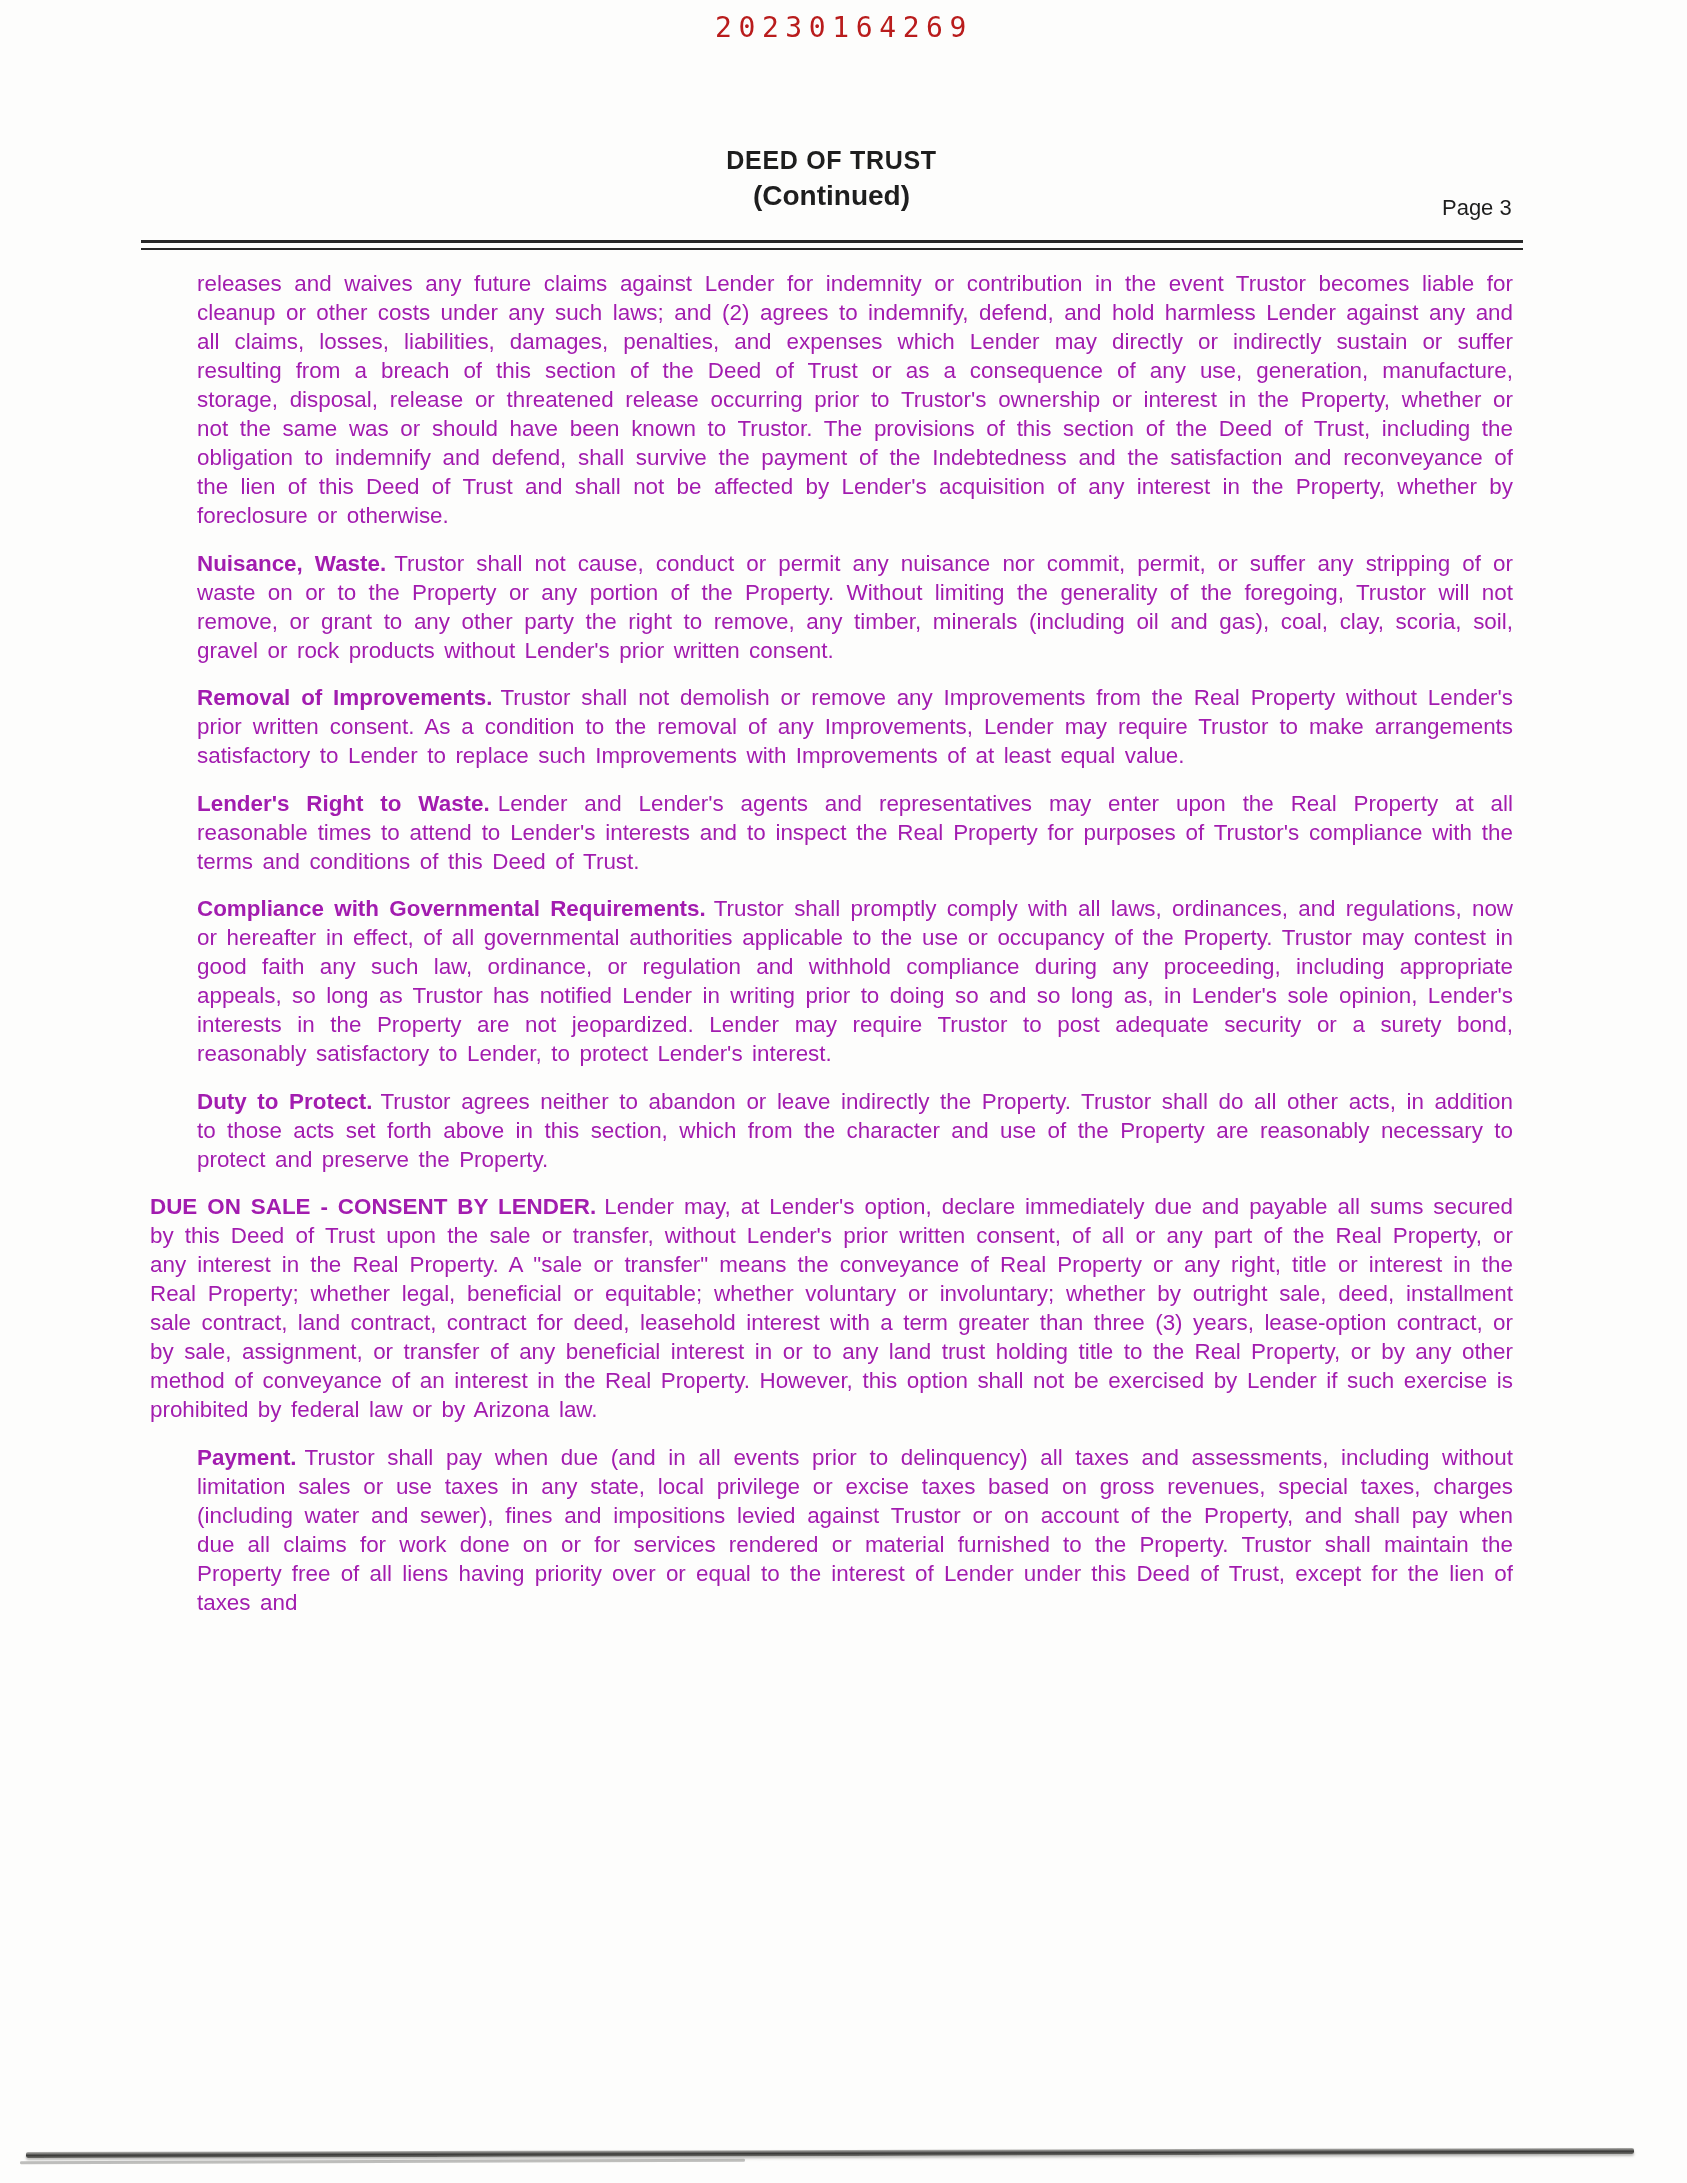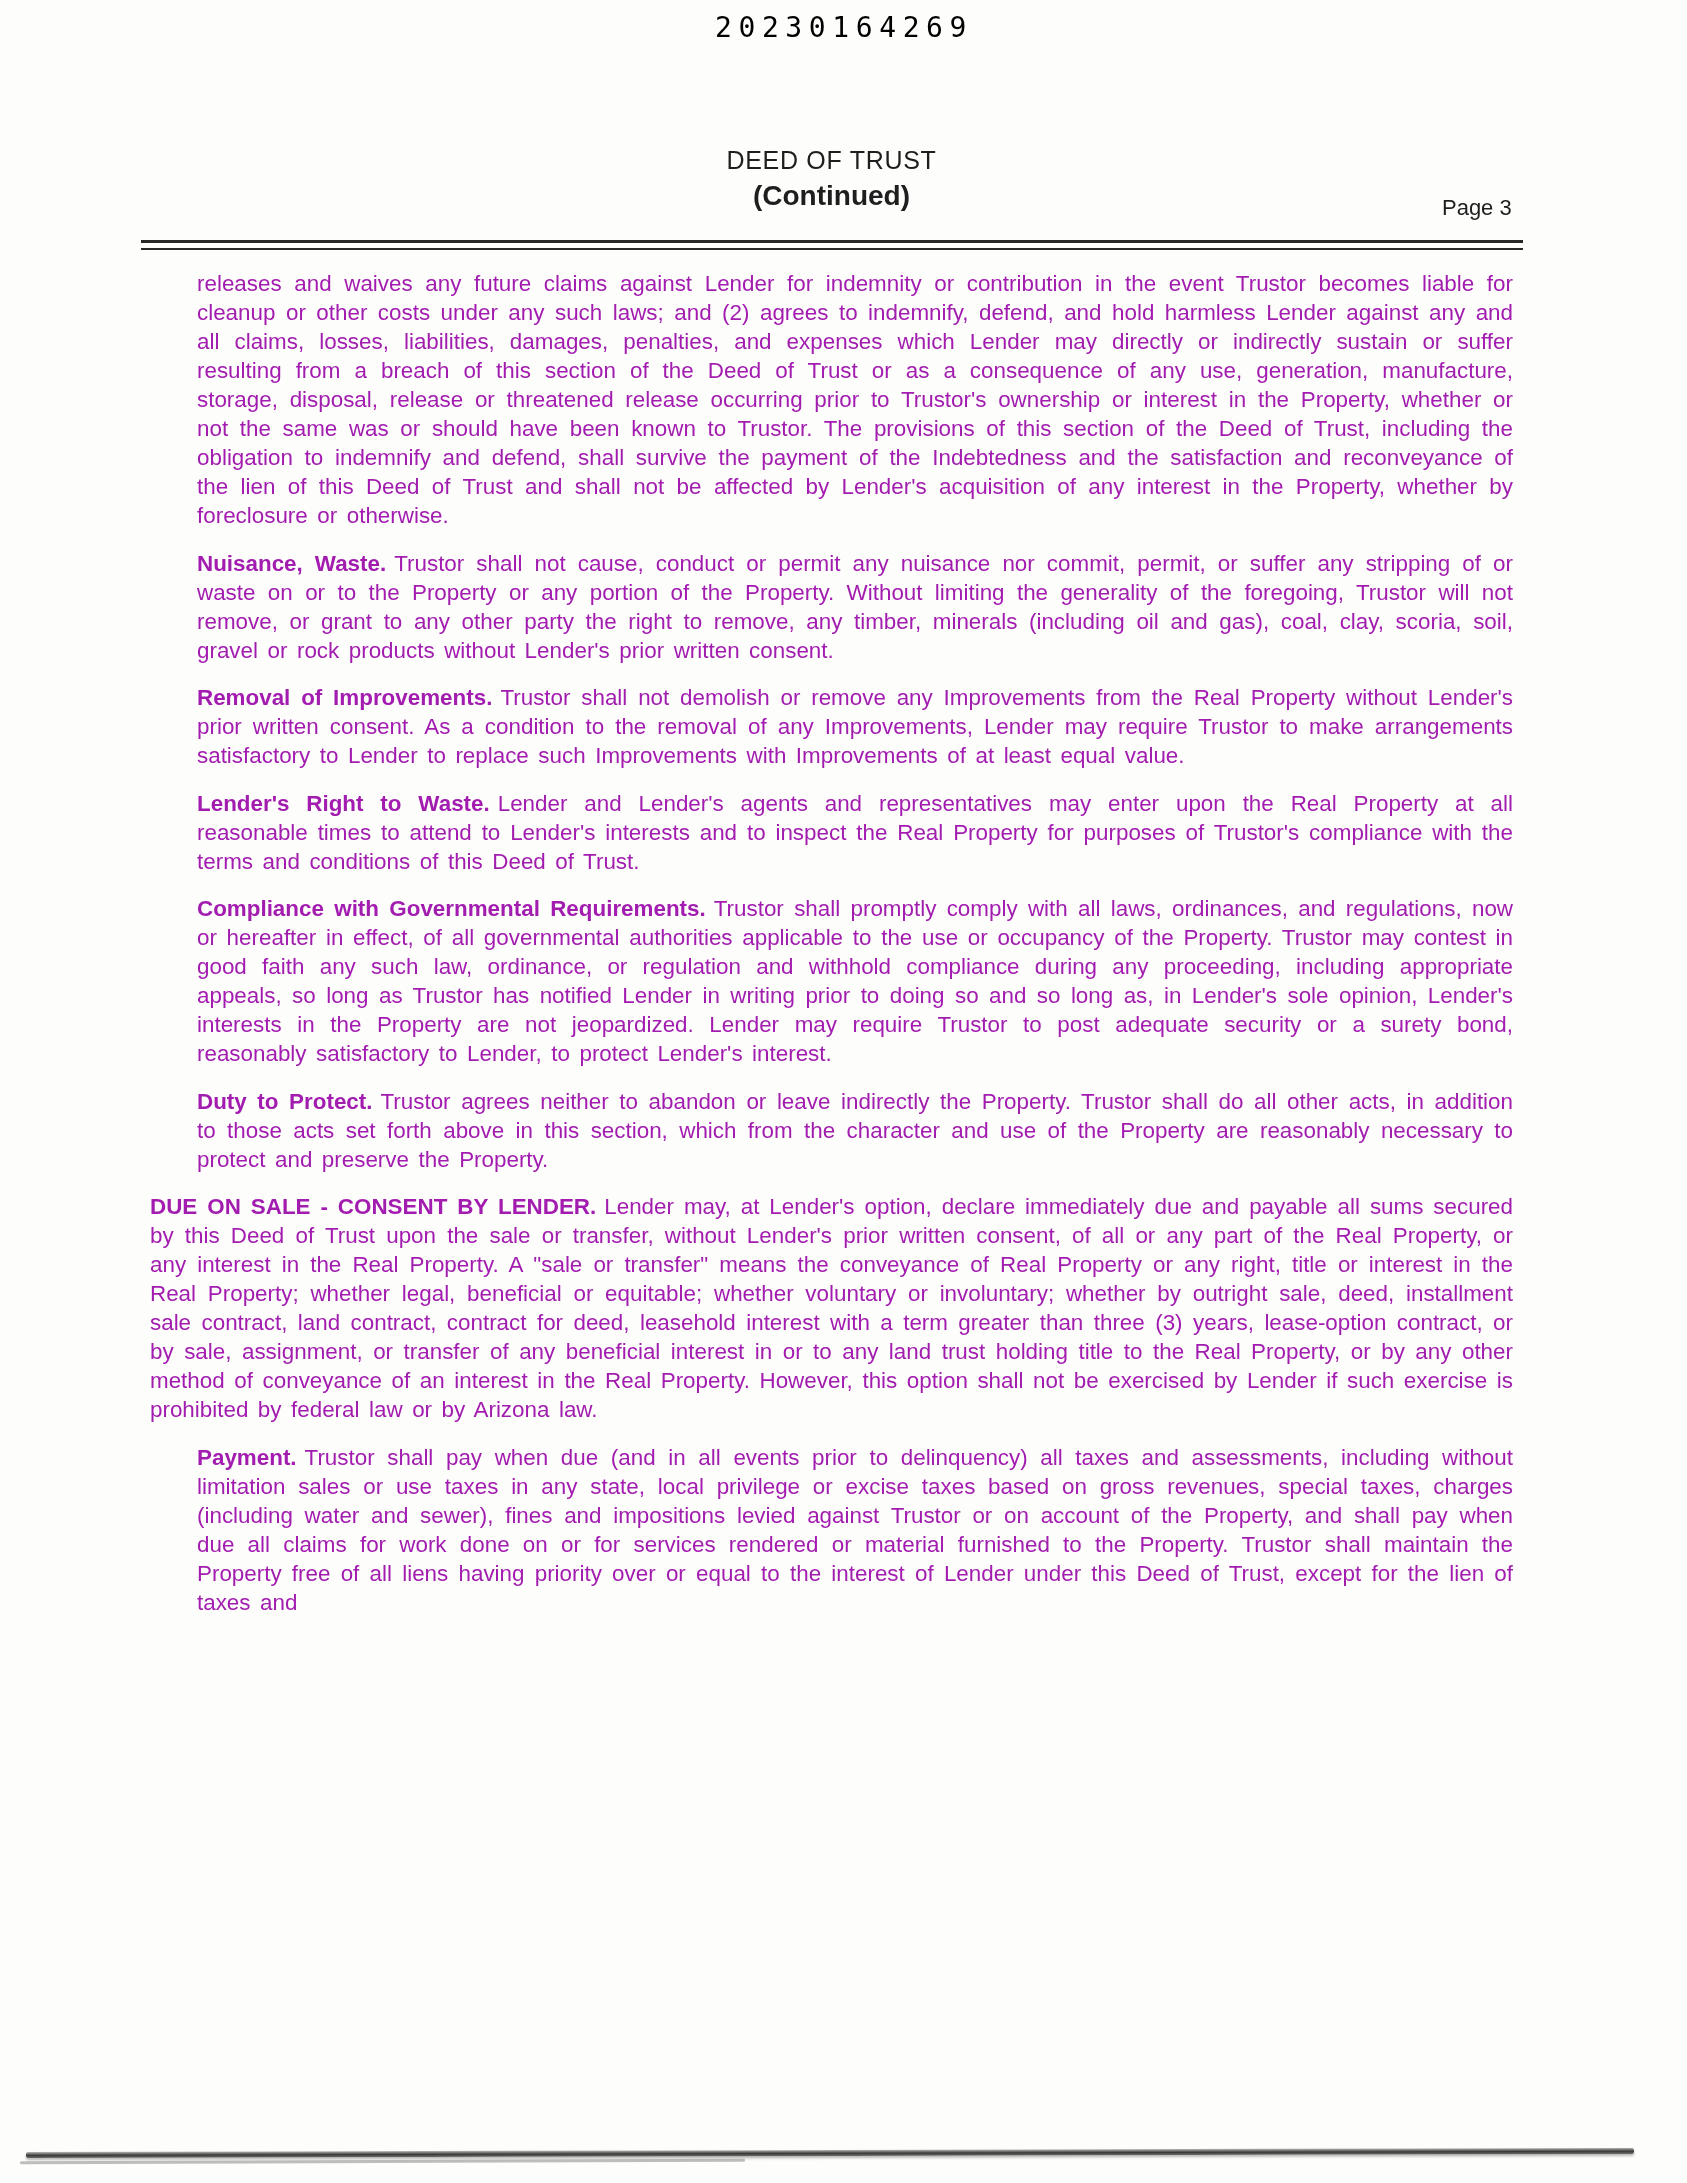--- a/index.html
+++ b/index.html
@@ -19,36 +19,36 @@
   
   .doc-number {
     position: absolute;
     top: 10.5px;
     left: 0;
     width: 100%;
     text-align: center;
     font-family: "DejaVu Sans Mono", monospace;
     font-size: 28px;
     letter-spacing: 6.6px;
-    color: #000000;
+    color: #b91c1c;
   }
 
   
   .header {
     position: absolute;
     top: 146px;
     left: 150px;
     right: 175px;
     height: 76px;
   }
   .title-block {
     text-align: center;
   }
   .doc-title {
-    font-weight: normal;
+    font-weight: bold;
     font-size: 25px;
     letter-spacing: 0.7px;
   }
   .doc-subtitle {
     font-weight: bold;
     font-size: 28px;
     margin-top: 5.3px;
   }
   .page-label {
     position: absolute;

